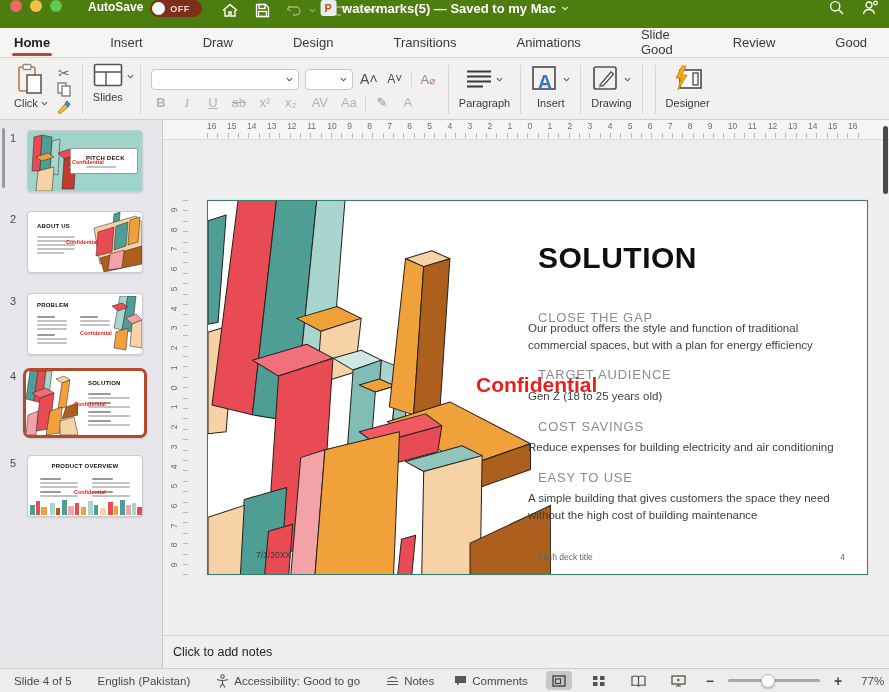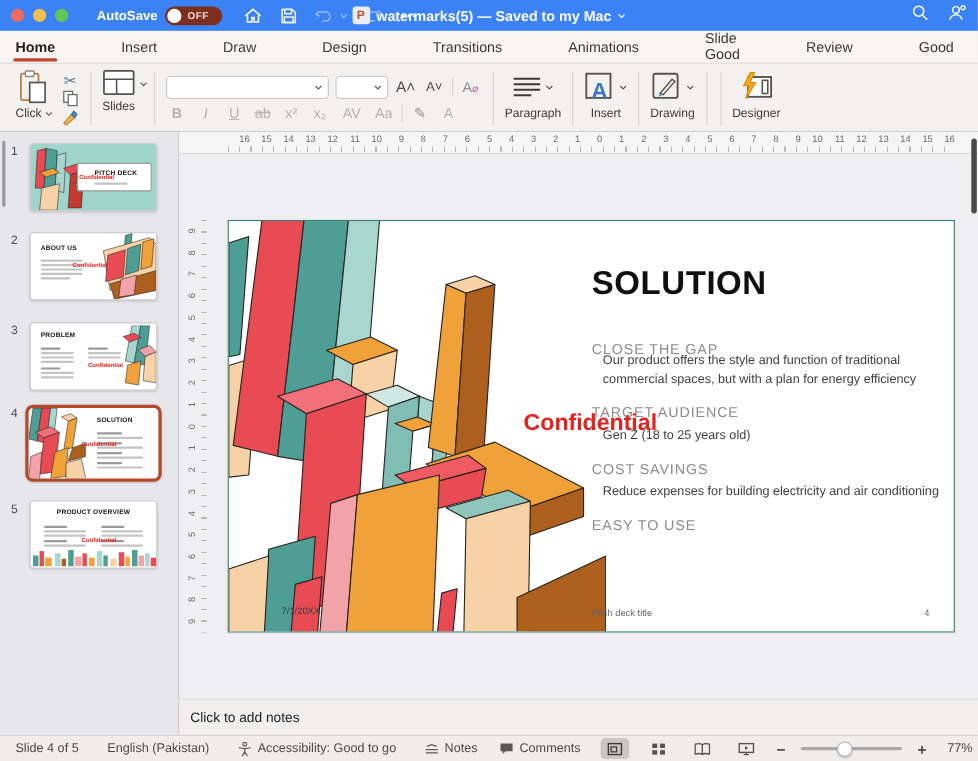--- a/index.html
+++ b/index.html
@@ -1,21 +1,21 @@
 <!DOCTYPE html>
 <html><head>
 <meta charset="utf-8">
 <style>
   * { margin:0; padding:0; box-sizing:border-box; }
   html,body { width:889px; height:692px; overflow:hidden; }
   body { font-family:"Liberation Sans", sans-serif; background:#efeef0; position:relative; }
   .app { position:absolute; inset:0; display:flex; flex-direction:column; }
 
   
-  .titlebar { height:28px; background:#3b82f6; display:flex; align-items:center; padding:0 10px; color:#fff; flex:0 0 28px; position:relative; }
+  .titlebar { height:28px; background:#4d7c0f; display:flex; align-items:flex-start; padding:0 10px; color:#fff; flex:0 0 28px; position:relative; }
   .traffic { display:flex; gap:8px; margin-right:26px; }
   .tl-dot { width:12px; height:12px; border-radius:50%; }
   .autosave-label { font-size:12px; font-weight:700; margin-right:7px; }
   .autosave-toggle { width:52px; height:17px; border-radius:9px; background:#7e2e1c; display:flex; align-items:center; padding:2px; margin-right:18px; cursor:default; }
   .autosave-knob { width:13px; height:13px; background:#fff; border-radius:50%; }
   .autosave-state { font-size:9px; font-weight:700; color:#f3d9d2; margin-left:5px; letter-spacing:.5px; }
   .tb-icon { width:20px; height:20px; display:flex; align-items:center; justify-content:center; margin-right:12px; }
   .tb-icon.dim { opacity:.45; }
   .doc-title { position:absolute; left:50%; transform:translateX(-50%); display:flex; align-items:center; gap:6px; font-size:13px; font-weight:700; white-space:nowrap; }
   .ppt-badge { width:16px; height:16px; background:#e9ecf1; color:#c24a2d; border-radius:3px; font-size:11px; font-weight:800; display:flex; align-items:center; justify-content:center; }
@@ -56,36 +56,36 @@
   .thumb-num { position:absolute; left:10px; top:2px; font-size:11px; color:#4a4a4a; }
   .thumb-card { position:absolute; left:27px; width:116px; height:62px; background:#fff; border-radius:4px; border:1px solid #cdccd0; box-shadow:0 1px 2px rgba(0,0,0,.12); overflow:hidden; }
   .thumb-card.sel { left:23px; width:124px; height:70px; border:3px solid #b4492c; border-radius:7px; }
   .tl { height:2px; background:#c3c3c3; border-radius:1px; margin:2px 0; }
   .mini-wm { position:absolute; color:#e8211d; font-weight:700; font-size:5.5px; }
   .mini-title { font-weight:800; color:#111; font-size:6px; letter-spacing:.2px; position:absolute; }
 
   .main { flex:1; display:flex; flex-direction:column; min-width:0; position:relative; }
   .hruler { height:20px; background:#f6f5f6; border-bottom:1px solid #dddbd9; position:relative; flex:0 0 20px; }
   .hruler-nums { position:absolute; left:44px; width:661px; top:1px; display:flex; }
-  .hruler-nums span { flex:1; text-align:right; font-size:8.5px; color:#6d6b69; }
+  .hruler-nums span { flex:1; text-align:left; font-size:8.5px; color:#6d6b69; }
   .hruler-ticks { position:absolute; left:44px; width:661px; bottom:1px; height:5px;
       background:repeating-linear-gradient(to right,#b9b7b5 0 1px,transparent 1px 10.33px); }
   .canvas { flex:1; background:#efeef0; position:relative; min-height:0; }
   .vruler { position:absolute; left:3px; top:60px; height:375px; width:16px; display:flex; flex-direction:column; }
   .vruler span { flex:1; display:flex; align-items:center; justify-content:center; font-size:8.5px; color:#6d6b69; transform:rotate(-90deg); }
   .vruler-ticks { position:absolute; left:20px; top:60px; height:375px; width:5px;
       background:repeating-linear-gradient(to bottom,#b9b7b5 0 1px,transparent 1px 10.4px); }
   .vscroll { position:absolute; right:1px; top:-10px; width:5px; height:68px; background:#2b2b2b; border-radius:3px; opacity:.85; }
 
   
   .slide { position:absolute; left:44px; top:60px; width:661px; height:375px; background:#fff; border:1px solid #35806f; box-shadow:0 0 0 1px rgba(0,0,0,.04); overflow:hidden; }
   .slide-art { position:absolute; left:0; top:0; width:52%; height:100%; }
   .slide-title { position:absolute; left:330px; top:40px; font-size:30px; font-weight:800; letter-spacing:.5px; color:#0f0f0f; }
   .sec-head { position:absolute; left:330px; font-size:13px; color:#8c8c8c; letter-spacing:.8px; font-weight:500; }
-  .sec-body { position:absolute; left:340px; width:332px; font-size:11.5px; color:#3f3f3f; line-height:1.45; }
+  .sec-body { position:absolute; left:320px; width:332px; font-size:11.5px; color:#3f3f3f; line-height:1.45; }
   .watermark { position:absolute; left:268px; top:172px; font-size:21px; font-weight:700; color:#e8211d; }
   .slide-date { position:absolute; left:48px; bottom:14px; font-size:8.5px; color:#3a3a3a;margin-top:28px; }
   .slide-foot { position:absolute; left:330px; bottom:12px; font-size:8.5px; color:#666; }
   .slide-page { position:absolute; right:22px; bottom:12px; font-size:8.5px; color:#666; }
 
   .notes { height:33px; background:#f0efee; border-top:1px solid #d4d2d0; display:flex; align-items:center; padding:0 10px; font-size:12.5px; color:#1d1d1d; flex:0 0 33px; }
 
   
   .statusbar { height:24px; background:#efedec; border-top:1px solid #cfcccb; display:flex; align-items:center; padding:0 14px; font-size:11.5px; color:#4a4947; flex:0 0 24px; }
   .sb-item { margin-right:26px; display:flex; align-items:center; gap:5px; white-space:nowrap; }
@@ -606,20 +606,21 @@
           <div class="sec-head" style="top:109px">CLOSE THE GAP</div>
           <div class="sec-body" style="top:119px">Our product offers the style and function of traditional commercial spaces, but with a plan for energy efficiency</div>
 
           <div class="sec-head" style="top:166px">TARGET AUDIENCE</div>
           <div class="sec-body" style="top:187px">Gen Z (18 to 25 years old)</div>
 
           <div class="sec-head" style="top:218px">COST SAVINGS</div>
           <div class="sec-body" style="top:238px">Reduce expenses for building electricity and air conditioning</div>
 
           <div class="sec-head" style="top:269px">EASY TO USE</div>
+          <div class="sec-body" style="top:289px">A simple building that gives customers the space they need without the high cost of building maintenance</div>
 
           <div class="watermark">Confidential</div>
 
           <div class="slide-date">7/1/20XX</div>
           <div class="slide-foot">Pitch deck title</div>
           <div class="slide-page">4</div>
         </div>
       </div>
 
       <div class="notes">

